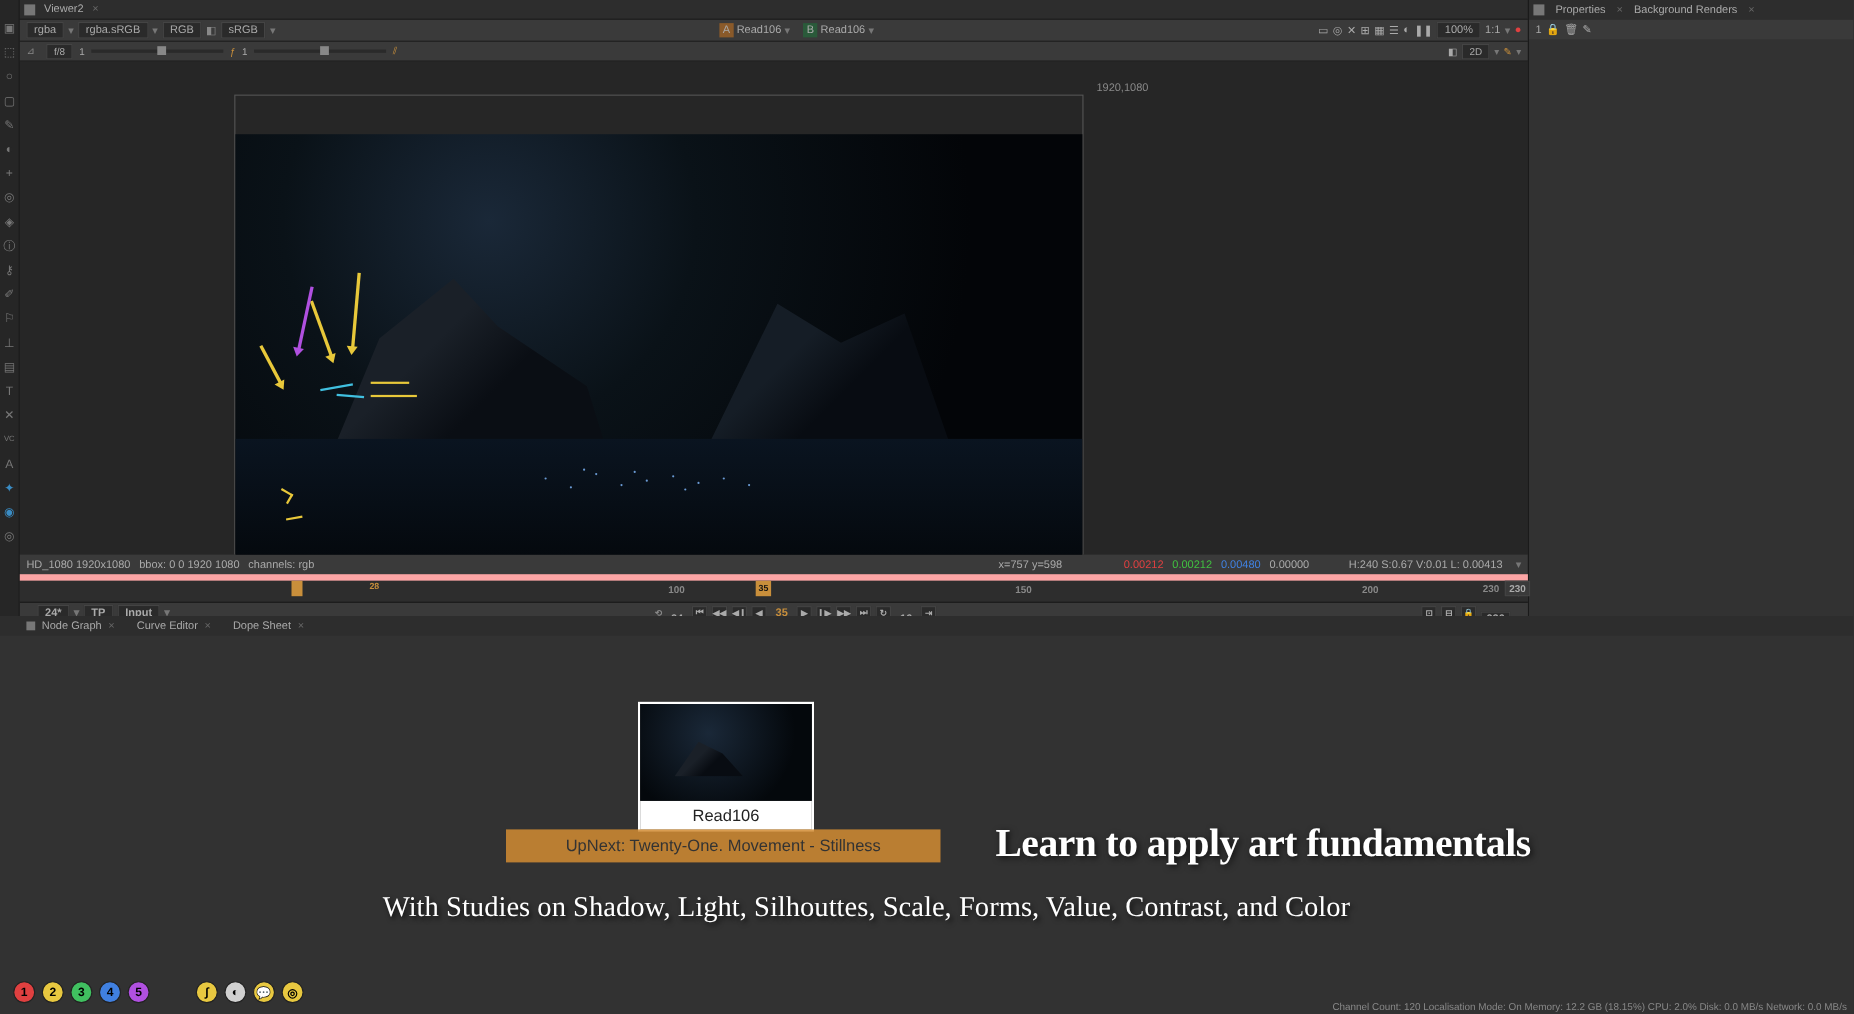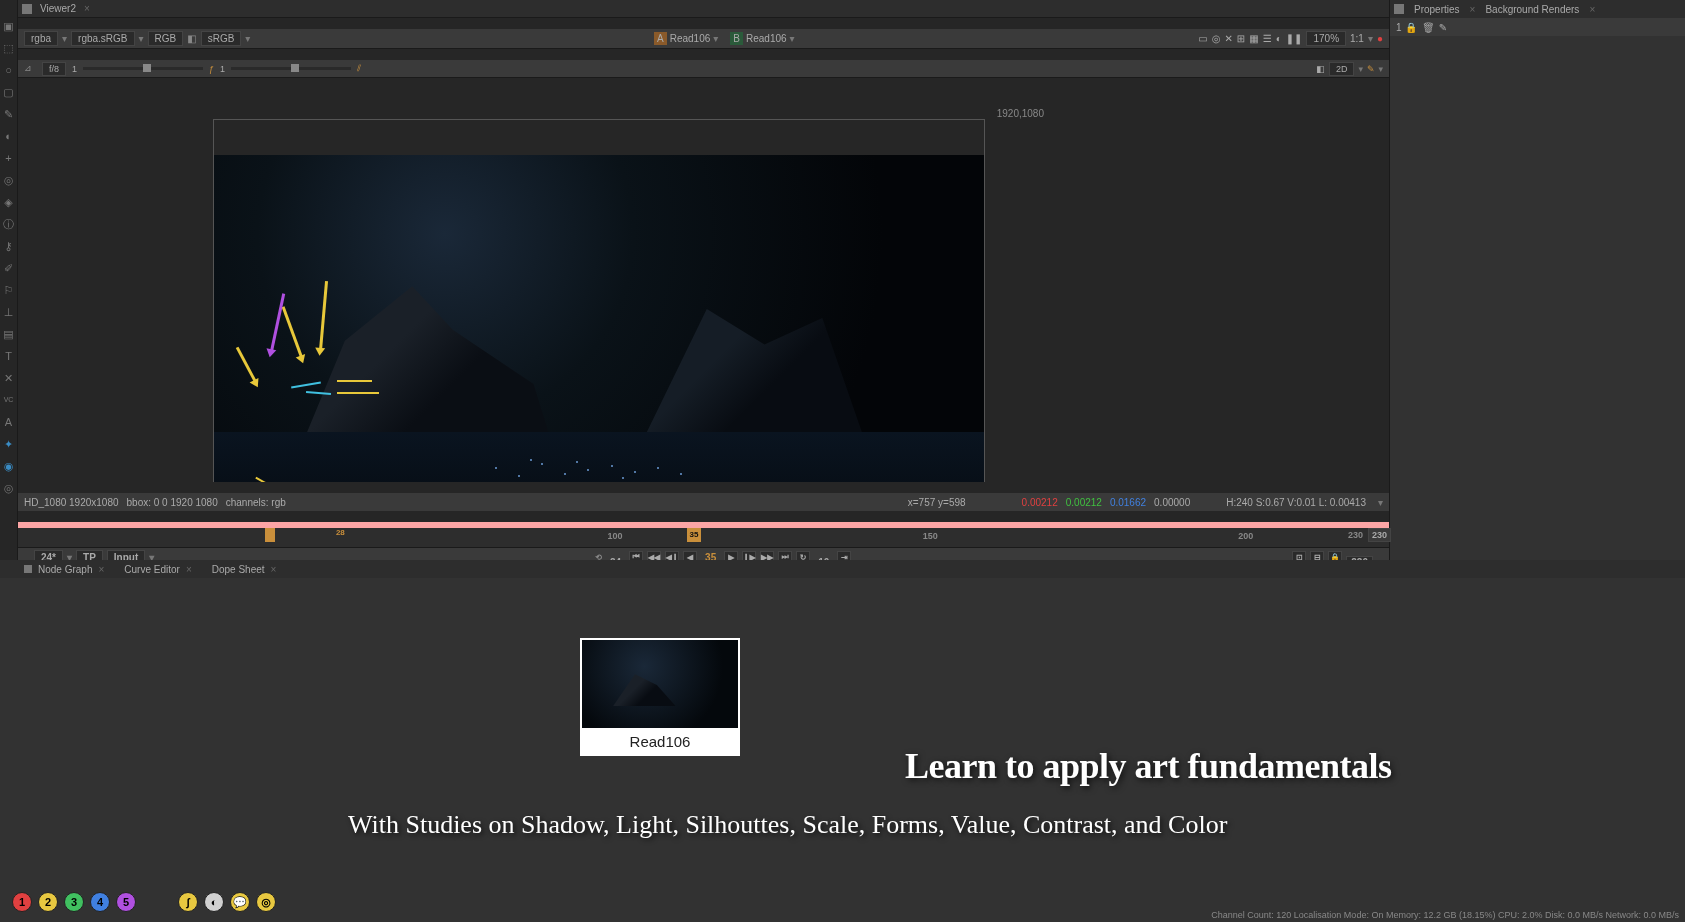--- a/index.html
+++ b/index.html
@@ -36,21 +36,20 @@
   line-height: 12px;
   text-align: center;
   cursor: pointer;
 }
 .tb-special { color: #3a8cc4; }
 .viewer-area {
   flex: 1;
   display: flex;
   flex-direction: column;
   background: #262626;
-  gap: 11px;
 }
 .viewer-tab-row {
   height: 18px;
   background: #2d2d2d;
   border-bottom: 1px solid #1a1a1a;
   display: flex;
   align-items: center;
   padding-left: 4px;
   gap: 8px;
   font-size: 10px;
@@ -382,21 +381,21 @@
       <div class="hdr-spacer"></div>
       <div class="viewer-right-tools">
         <span>▭</span>
         <span>◎</span>
         <span>✕</span>
         <span>⊞</span>
         <span>▦</span>
         <span>☰</span>
         <span>◐</span>
         <span>❚❚</span>
-        <span class="hdr-sel">170%</span>
+        <span class="hdr-sel">100%</span>
         <span>1:1</span>
         <span style="color:#777">▾</span>
         <span style="color:#e04040">●</span>
       </div>
     </div>
     <div class="viewer-sub">
       <span class="sub-icn">⊿</span>
       <span class="hdr-sel">f/8</span>
       <span class="sub-num">1</span>
       <div style="flex:0 0 120px;height:3px;background:#2a2a2a;position:relative;">
@@ -456,21 +455,21 @@
 
     <div class="viewer-footer">
       <span>HD_1080 1920x1080</span>
       <span>bbox: 0 0 1920 1080</span>
       <span>channels: rgb</span>
       <div style="flex:1"></div>
       <span>x=757 y=598</span>
       <div style="width:40px"></div>
       <span class="ft-red">0.00212</span>
       <span class="ft-grn">0.00212</span>
-      <span class="ft-blu">0.01662</span>
+      <span class="ft-blu">0.00480</span>
       <span>0.00000</span>
       <div style="width:20px"></div>
       <span>H:240 S:0.67 V:0.01 L: 0.00413</span>
       <span style="color:#777;margin-left:4px;">▾</span>
     </div>
 
     <div class="timeline">
       <div class="timeline-ruler">
         <div class="tl-handle"></div>
         <div class="tl-mark">28</div>
@@ -546,20 +545,23 @@
       <span class="tab-x">×</span>
     </div>
   </div>
   <div class="node-graph">
     <div class="read-node">
       <div class="read-thumb">
         <div style="position:absolute;left:20%;bottom:25%;width:40%;height:40%;background:linear-gradient(135deg,#1a2028 40%,#080c12 60%);clip-path:polygon(0 100%,35% 10%,70% 40%,100% 100%);"></div>
       </div>
       <div class="read-label">Read106</div>
     </div>
+    <div class="orange-bar">
+      <span>UpNext: Twenty-One. Movement - Stillness</span>
+    </div>
   </div>
 </div>
 
 <div class="big-title">Learn to apply art fundamentals</div>
 <div class="sub-title">With Studies on Shadow, Light, Silhouttes, Scale, Forms, Value, Contrast, and Color</div>
 
 <div class="bookmark-row">
   <div class="bm bm1">1</div>
   <div class="bm bm2">2</div>
   <div class="bm bm3">3</div>

